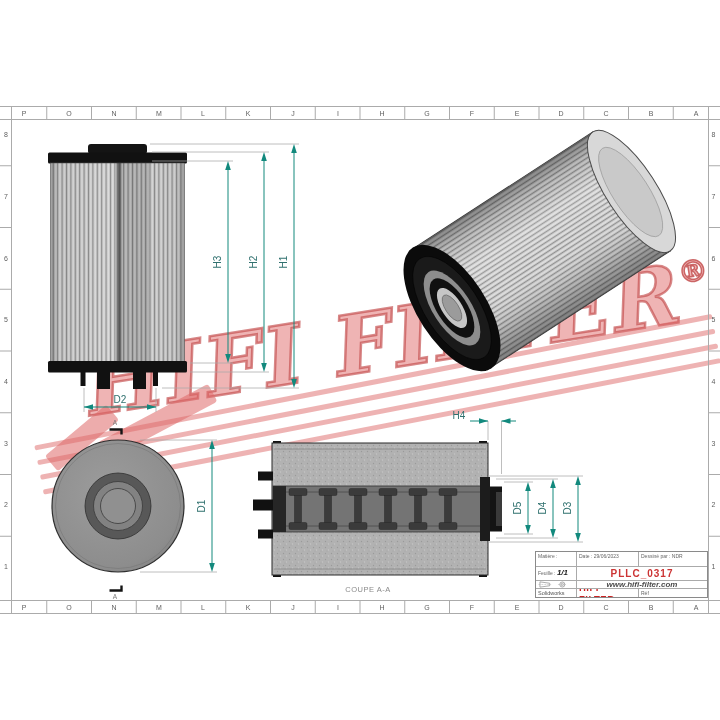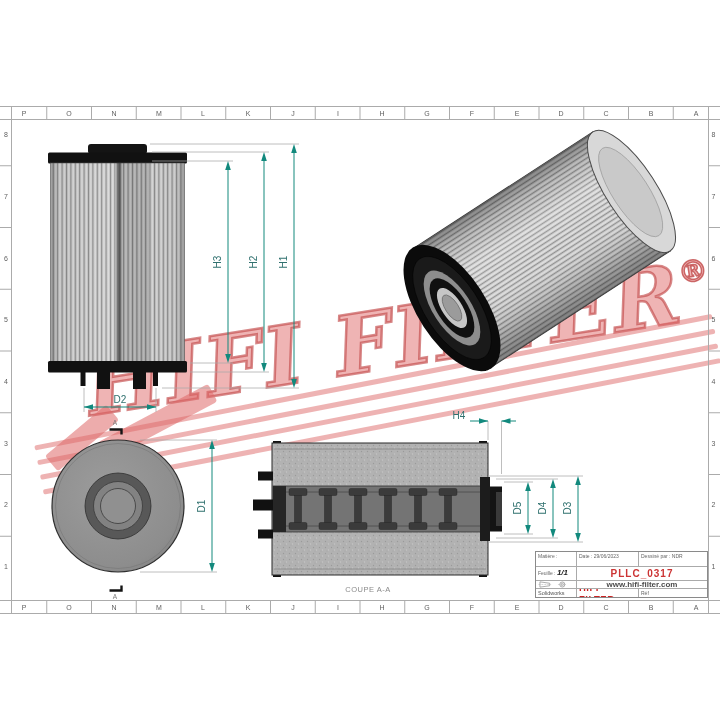--- a/index.html
+++ b/index.html
@@ -38,21 +38,21 @@
   #tblock div{box-sizing:border-box;overflow:hidden;}
   .tb-cell{border-right:1px solid #aaa;border-bottom:1px solid #aaa;padding:1px 2px;}
   .tb-last{border-right:none;}
   .tb-bot{border-bottom:none;}
   .tb-tiny{font-size:5px;color:#666;}
   .tb-sheet{font-size:5px;color:#666;}
   .tb-sheet b{font-size:8px;color:#222;font-weight:bold;font-style:italic;}
   .tb-part{grid-column:2/4;display:flex;align-items:center;justify-content:center;
            font-size:10px;font-weight:bold;color:#cc3434;letter-spacing:1px;}
   .tb-web{grid-column:2/4;display:flex;align-items:center;justify-content:center;
-          font-size:8px;font-weight:bold;color:#4c4c4c;}
+          font-size:8px;font-weight:bold;color:#4c4c4c;font-style:italic;}
   .tb-brand{display:flex;align-items:center;justify-content:center;
             font-size:9.5px;font-weight:bold;color:#cc2222;letter-spacing:0.5px;}
   .tb-soft{font-size:5.5px;color:#555;display:flex;align-items:flex-end;padding-bottom:1px;}
   .tb-proj{display:flex;align-items:center;justify-content:center;}
 </style>
 </head>
 <body>
 
 <div id="canvas">
 

